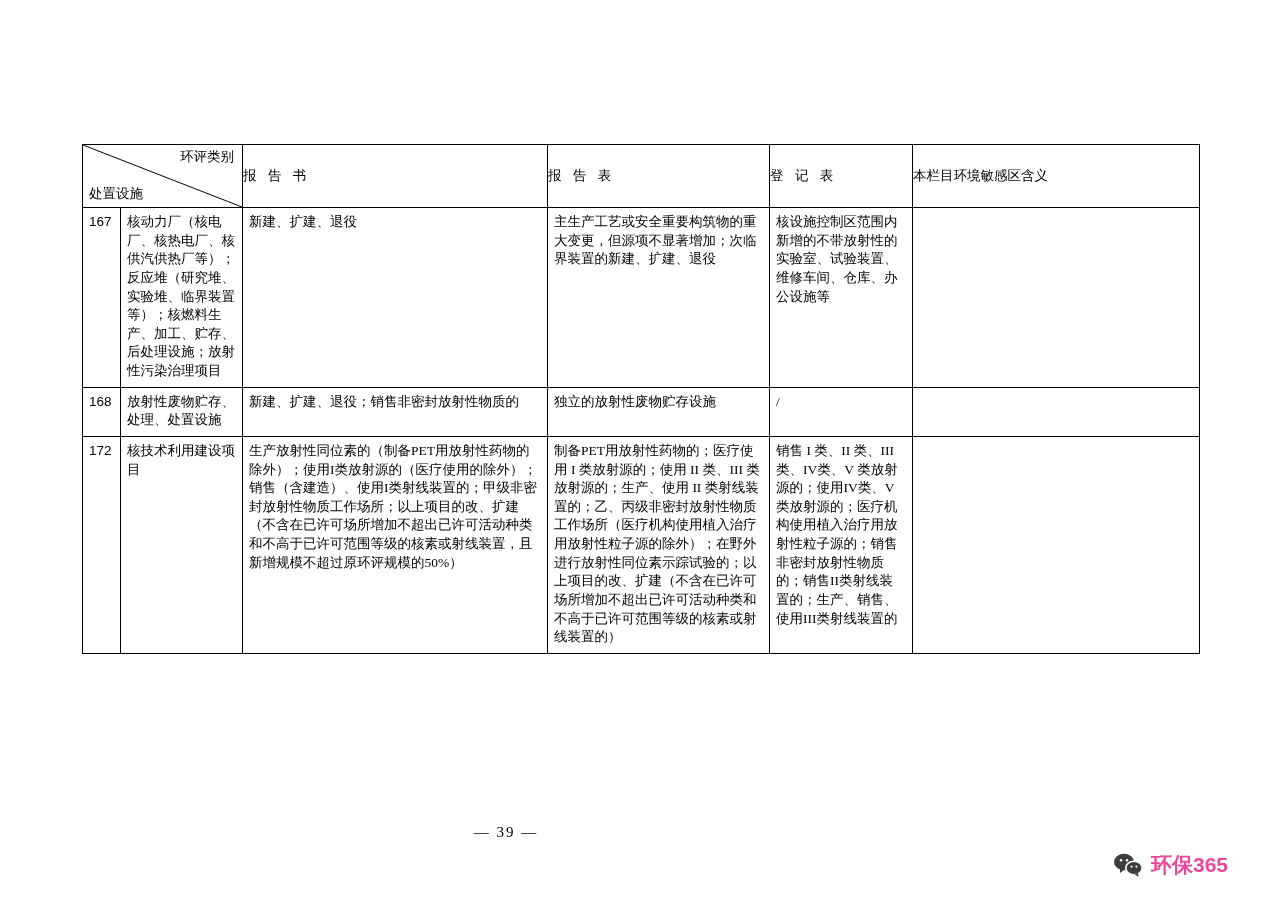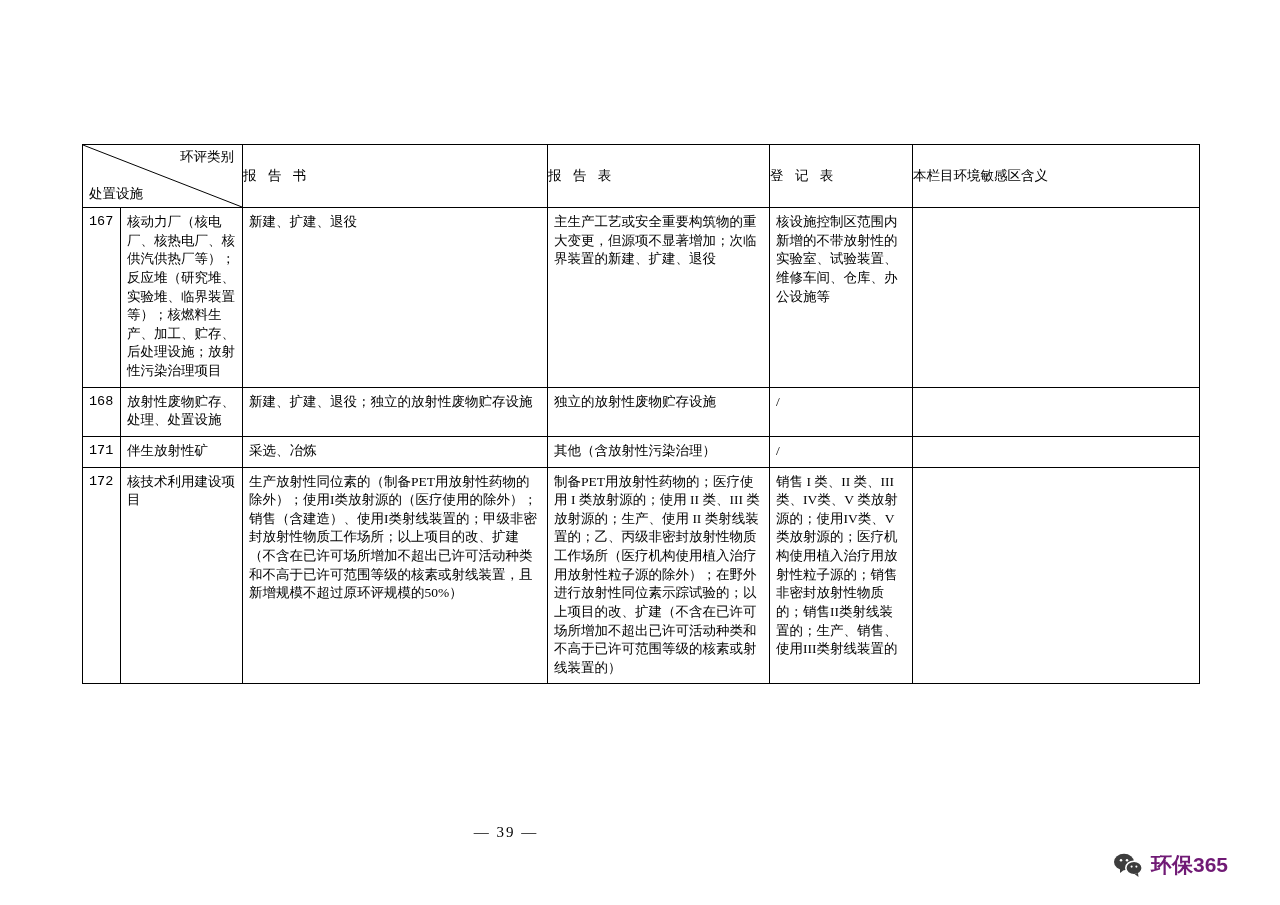--- a/index.html
+++ b/index.html
@@ -84,21 +84,21 @@
   .head-center {
     text-align: center;
     font-size: 14px;
     letter-spacing: 4px;
     padding: 0 4px;
   }
   td.num {
     text-align: center;
     vertical-align: middle;
     font-size: 14px;
-    font-family: Liberation Mono, monospace;
+    font-family: Liberation Sans, sans-serif;
   }
   td.cat {
     vertical-align: middle;
   }
   td.mid {
     vertical-align: middle;
   }
   td.cell {
     vertical-align: top;
     margin-top: 30px;
@@ -127,21 +127,21 @@
   }
   .watermark .wm-icon {
     width: 30px;
     height: 26px;
     position: relative;
   }
   .watermark .wm-text {
     font-family: "Liberation Sans", sans-serif;
     font-size: 21px;
     font-weight: bold;
-    color: #701a75;
+    color: #ec4899;
     letter-spacing: 0px;
   }
 </style>
 </head>
 <body>
 
 <div class="page">
 
   <div class="table-wrap">
     <table class="main">
@@ -175,36 +175,28 @@
           <td class="cat">核动力厂（核电厂、核热电厂、核供汽供热厂等）；反应堆（研究堆、实验堆、临界装置等）；核燃料生产、加工、贮存、后处理设施；放射性污染治理项目</td>
           <td class="mid">新建、扩建、退役</td>
           <td class="cell">主生产工艺或安全重要构筑物的重大变更，但源项不显著增加；次临界装置的新建、扩建、退役</td>
           <td class="cell">核设施控制区范围内新增的不带放射性的实验室、试验装置、维修车间、仓库、办公设施等</td>
           <td class="cell"></td>
         </tr>
 
         <tr>
           <td class="num">168</td>
           <td class="cat">放射性废物贮存、处理、处置设施</td>
-          <td class="cell">新建、扩建、退役；独立的放射性废物贮存设施</td>
+          <td class="cell">新建、扩建、退役；销售非密封放射性物质的</td>
           <td class="cell">独立的放射性废物贮存设施</td>
           <td class="cell slash">/</td>
           <td class="cell"></td>
         </tr>
 
 
 
-        <tr>
-          <td class="num">171</td>
-          <td class="cat">伴生放射性矿</td>
-          <td class="cell">采选、冶炼</td>
-          <td class="cell">其他（含放射性污染治理）</td>
-          <td class="cell slash">/</td>
-          <td class="cell"></td>
-        </tr>
 
         <tr>
           <td class="num">172</td>
           <td class="cat">核技术利用建设项目</td>
           <td class="mid">生产放射性同位素的（制备PET用放射性药物的除外）；使用I类放射源的（医疗使用的除外）；销售（含建造）、使用I类射线装置的；甲级非密封放射性物质工作场所；以上项目的改、扩建（不含在已许可场所增加不超出已许可活动种类和不高于已许可范围等级的核素或射线装置，且新增规模不超过原环评规模的50%）</td>
           <td class="cell">制备PET用放射性药物的；医疗使用 I 类放射源的；使用 II 类、III 类放射源的；生产、使用 II 类射线装置的；乙、丙级非密封放射性物质工作场所（医疗机构使用植入治疗用放射性粒子源的除外）；在野外进行放射性同位素示踪试验的；以上项目的改、扩建（不含在已许可场所增加不超出已许可活动种类和不高于已许可范围等级的核素或射线装置的）</td>
           <td class="cell">销售 I 类、II 类、III 类、IV类、V 类放射源的；使用IV类、V 类放射源的；医疗机构使用植入治疗用放射性粒子源的；销售非密封放射性物质的；销售II类射线装置的；生产、销售、使用III类射线装置的</td>
           <td class="cell"></td>
         </tr>
       </tbody>

